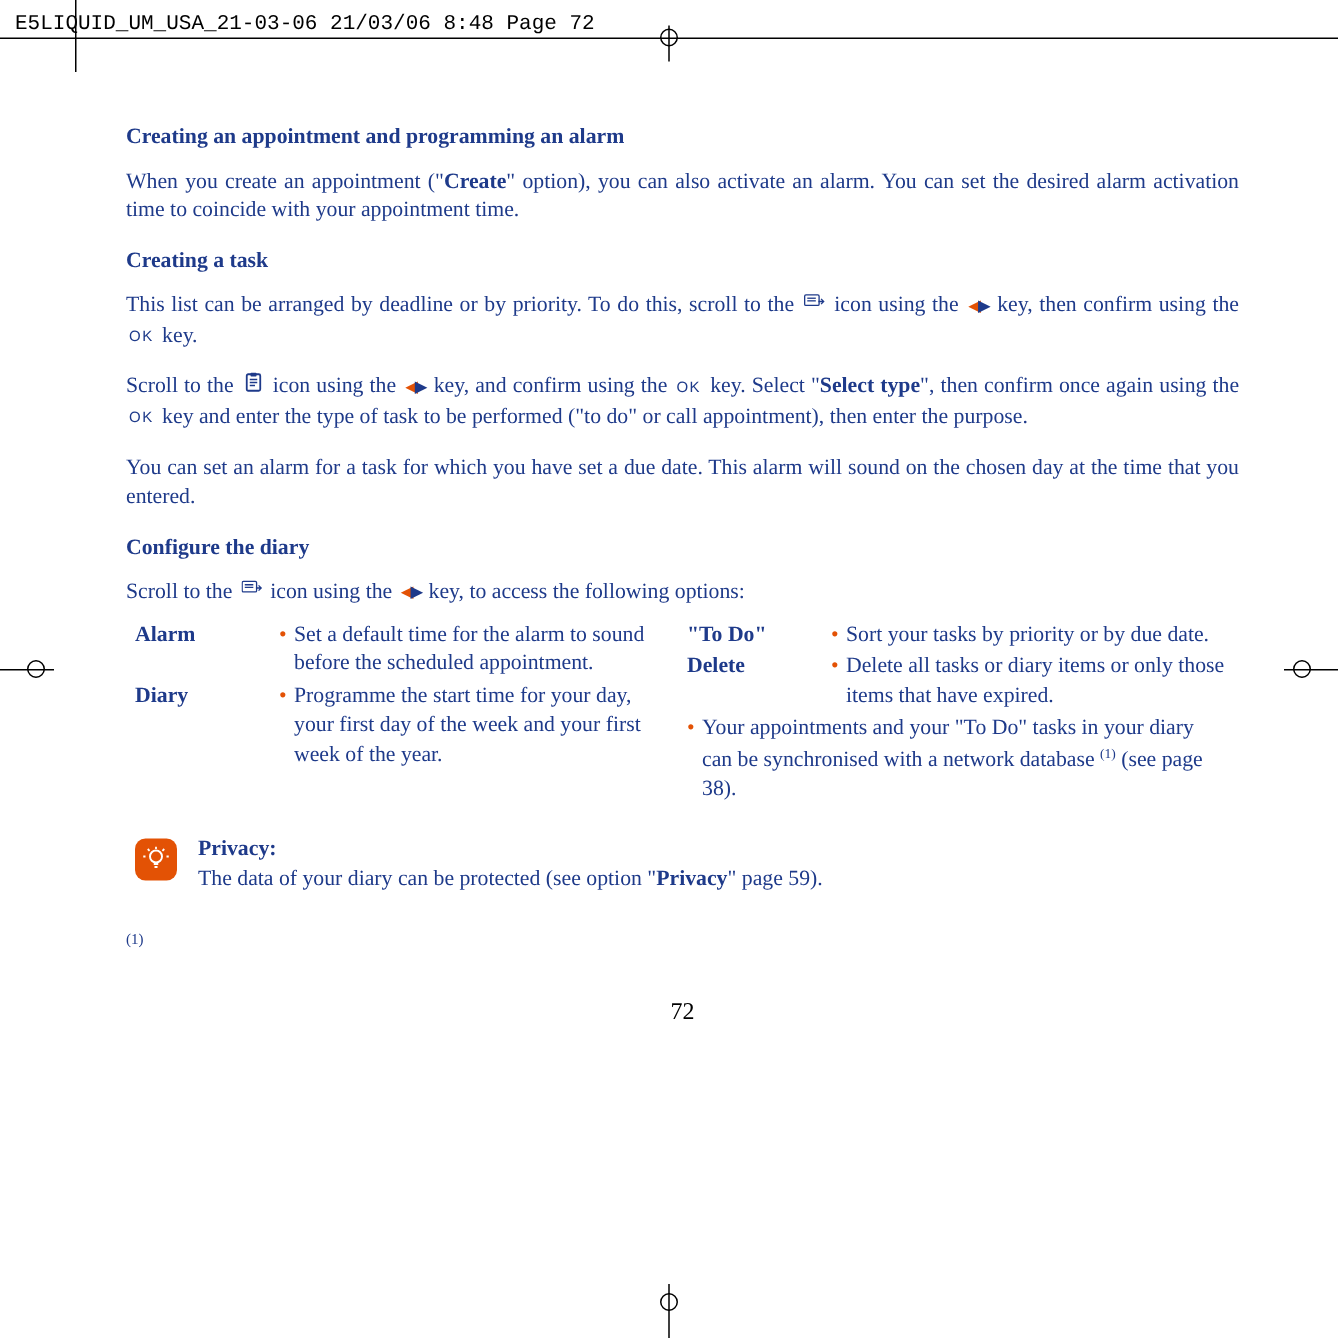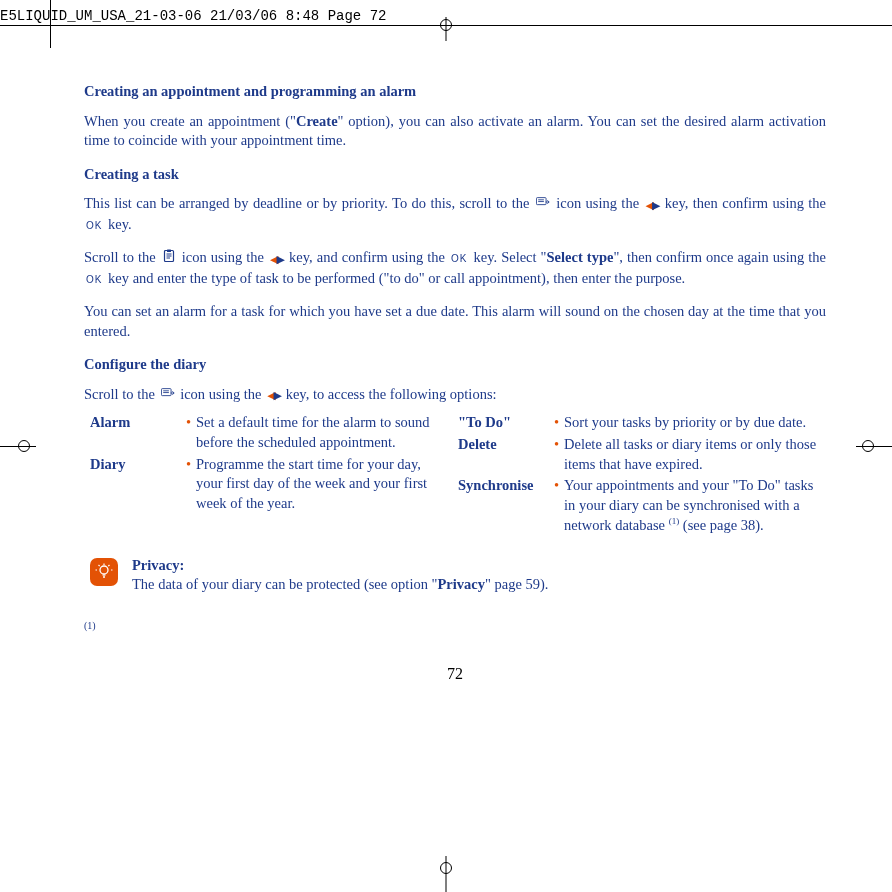--- a/index.html
+++ b/index.html
@@ -7,21 +7,21 @@
     width: 892px;
     height: 892px;
     background: #fff;
     font-family: Georgia, 'Times New Roman', serif;
     position: relative;
     color: #1a2a6c;
   }
   .header-line {
     position: absolute;
     top: 8px;
-    left: 0;
+    left: 10px;
     font-family: 'Courier New', monospace;
     font-size: 14px;
     color: #000;
     letter-spacing: 0;
   }
   .hr-top {
     position: absolute;
     top: 25px;
     left: 0;
     width: 892px;
@@ -228,21 +228,20 @@
           </div>
       </div>
       <div class="row">
         <div class="label">Delete</div>
         <div class="bullet-wrap">
             <div class="bullet">•</div>
         <div class="desc">Delete all tasks or diary items or only those items that have expired.</div>
           </div>
       </div>
       <div class="row">
-        <div class="label">Synchronise</div>
         <div class="bullet-wrap">
             <div class="bullet">•</div>
         <div class="desc">
           <span>Your appointments and your "To Do" tasks in your diary can be synchronised with a network database </span><span class="sup">(1)</span><span> (see page 38).</span>
         </div>
           </div>
       </div>
     </div>
   </div>
 

